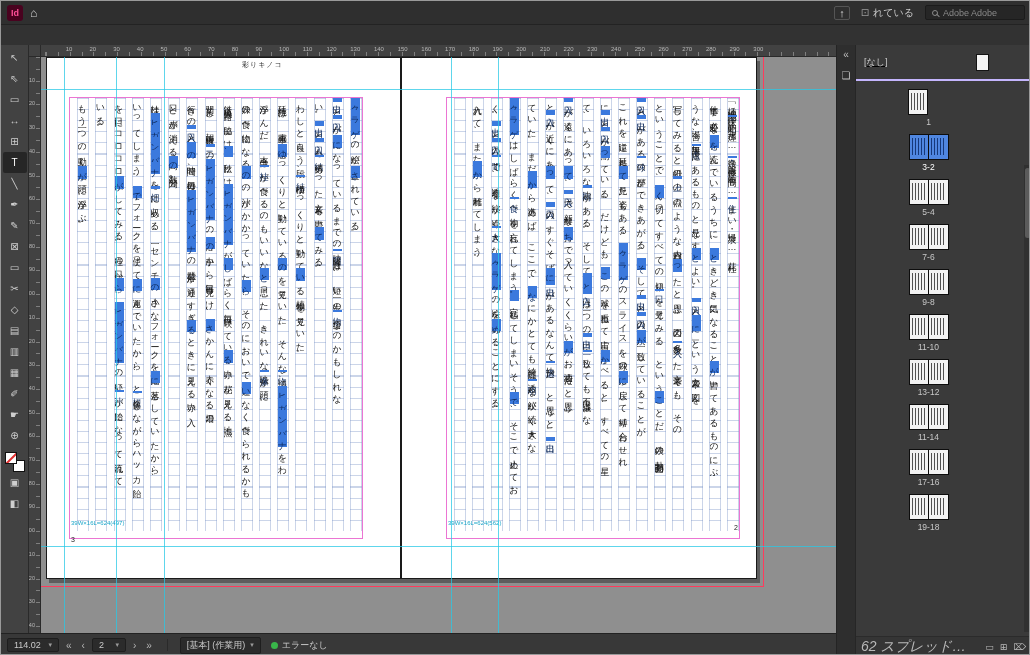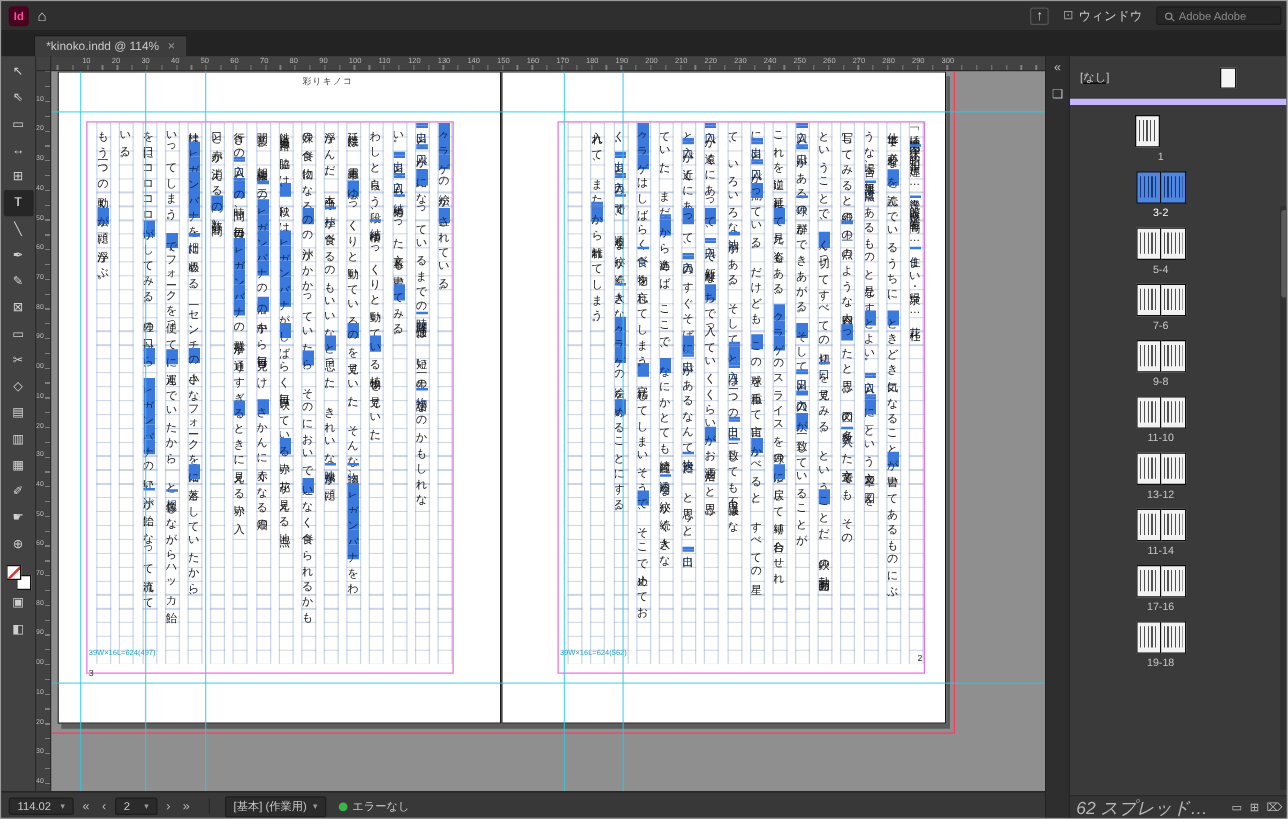--- a/index.html
+++ b/index.html
@@ -75,21 +75,21 @@
 
   
   .rightpanel { position:absolute; left:835px; top:44px; width:195px; height:611px; background:#323232; border-left:1px solid #242424; display:flex; }
   .iconstrip { width:20px; background:#2e2e2e; border-right:1px solid #262626; display:flex; flex-direction:column; align-items:center; padding-top:4px; gap:10px; }
   .dockicon { color:#bdbdbd; font-size:10px; }
   .dockmain { width:175px; display:flex; flex-direction:column; }
   .ptabs { height:18px; background:#262626; display:flex; align-items:flex-end; }
   .ptab { font-size:9px; color:#a8a8a8; padding:3px 7px 3px 7px; white-space:nowrap; }
   .ptab.active { background:#3a3a3a; color:#ececec; }
   .pcontent { position:relative; flex:1; background:#3a3a3a; display:flex; flex-direction:column; overflow:hidden; }
-  .masters { padding:4px 24px 4px 8px; border-bottom:5px solid #c4b5fd;text-decoration:underline; }
+  .masters { padding:4px 24px 4px 8px; border-bottom:2px solid #c4b5fd;text-decoration:underline; }
   .mrow { display:flex; align-items:center; justify-content:space-between; height:26px; padding-right:18px; }
   .mlabel { font-size:9px; color:#cccccc; }
   .mthumbs { display:flex; }
   .pgthumb { width:13px; height:17px; background:#f5f5f5; border:1px solid #141414; }
   .pgthumb + .pgthumb { border-left:none; }
   .spreadlist { flex:1; display:flex; flex-direction:column; align-items:center; padding:5px 30px 0 0; gap:1px; overflow:hidden; }
   .spread { display:flex; flex-direction:column; align-items:center; padding:3px 6px; }
   .thumbs { display:flex; width:42px; justify-content:center; }
   .thumbs.single { justify-content:flex-start; }
   .tpage { width:20px; height:26px; background:#f2f2f2; border:1px solid #0d0d0d; position:relative; }
@@ -121,35 +121,29 @@
 
 <div class="window">
 
   <div class="menubar">
     <span class="appicon">Id</span>
     <span class="home">⌂</span>
     <div class="mb-right">
       <span class="share">↑</span>
       <span class="ws">
         <span class="wsi">⊡</span>
-        <span>ウィンドウ</span>
+        <span>れている</span>
       </span>
       <span class="search">
         <span class="mag"></span>
         <span class="ph">Adobe Adobe</span>
       </span>
     </div>
   </div>
 
-  <div class="tabbar">
-    <div class="doctab">
-      <span>*kinoko.indd @ 114%</span>
-      <span class="tclose">×</span>
-    </div>
-  </div>
 
   <div class="toolbar">
     <div id="tool-list" style="display:flex;flex-direction:column;align-items:center;">
         <div class="tool">↖</div>
         <div class="tool">⇖</div>
         <div class="tool">▭</div>
         <div class="tool">↔</div>
         <div class="tool">⊞</div>
         <div class="tool sel">T</div>
         <div class="tool">╲</div>

